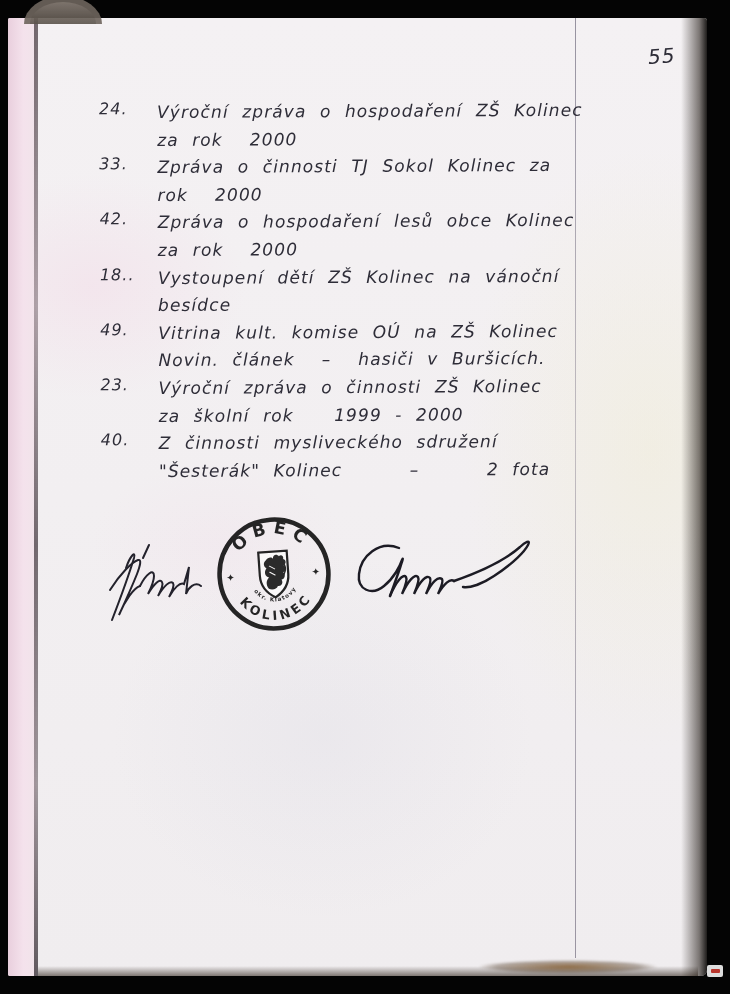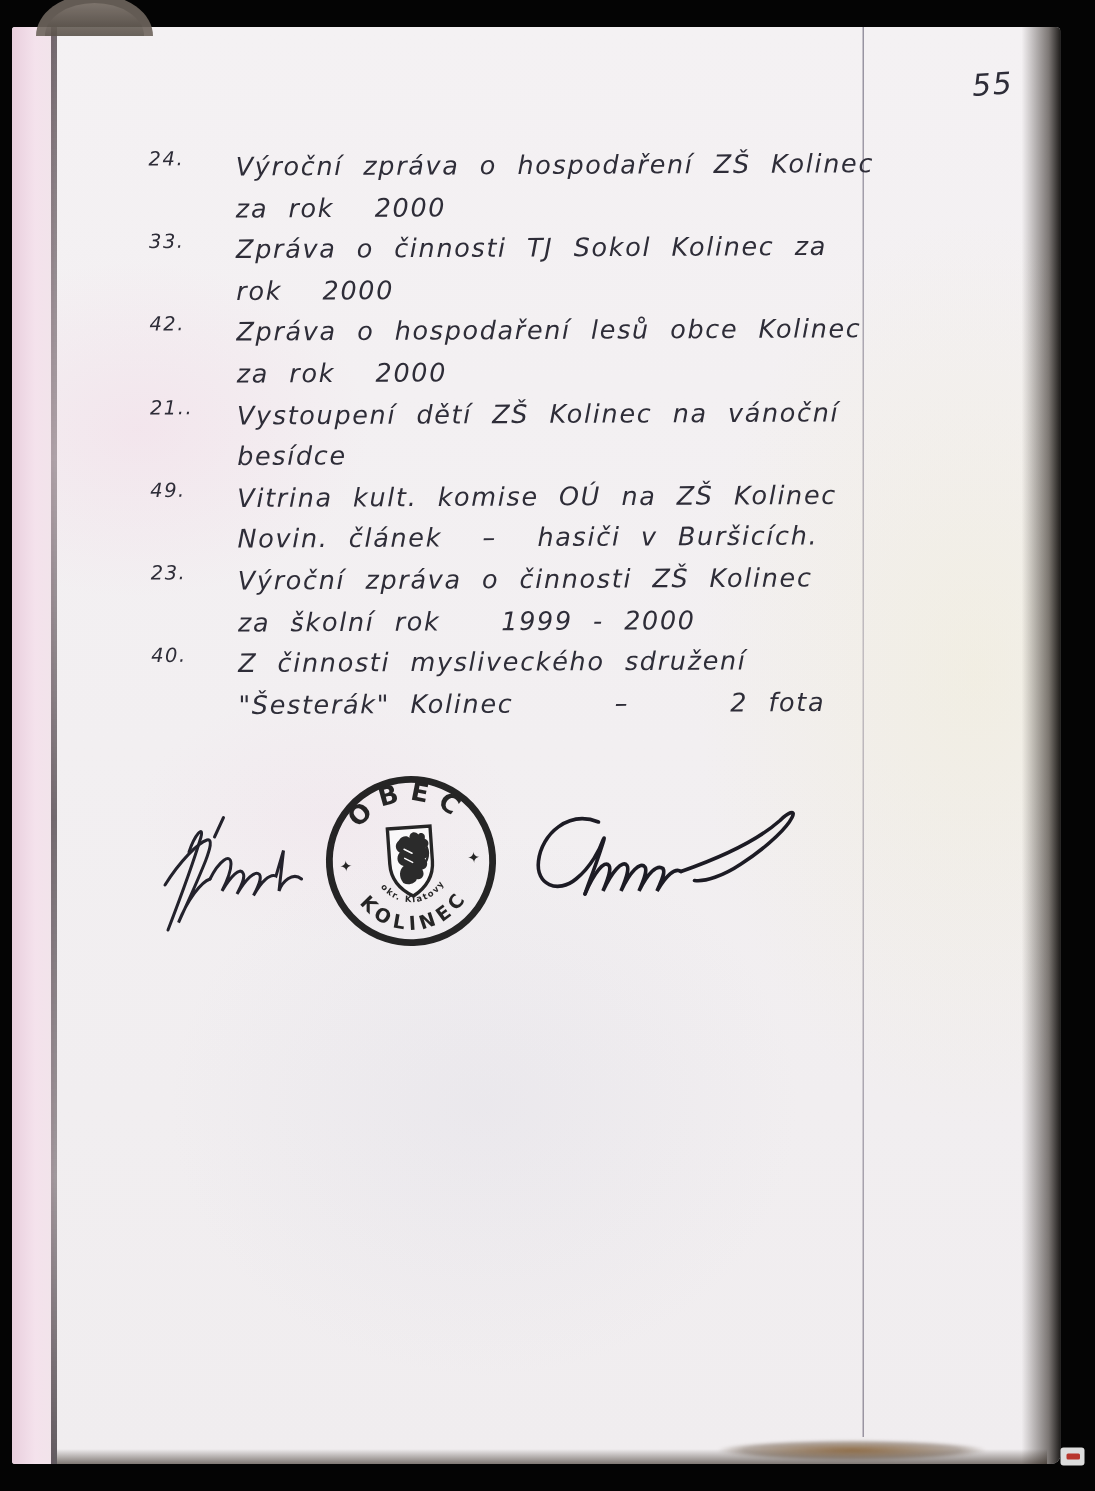--- a/index.html
+++ b/index.html
@@ -31,21 +31,21 @@
         background:linear-gradient(#8a8078,#5a524a);opacity:.9;}
   #bottom-glow{position:absolute;left:430px;top:958px;width:230px;height:22px;
         background:radial-gradient(ellipse 120px 9px at 60% 40%, rgba(120,78,30,.8), rgba(60,38,16,.35) 60%, transparent 75%);
         filter:blur(1px);}
   
   .hand{font-family:"DejaVu Sans",sans-serif;font-style:italic;color:#2e2d38;}
   #page-number{position:absolute;left:640px;top:26px;font-size:20px;letter-spacing:1px;
         transform:rotate(-4deg);}
   #list{position:absolute;left:92px;top:80px;width:500px;transform:rotate(-.3deg);}
   .item{position:relative;padding-left:58px;}
-  .num{position:absolute;left:0;top:0;font-size:13px;letter-spacing:1px;}
+  .num{position:absolute;left:0;top:0;font-size:16px;letter-spacing:1px;}
   .line{font-size:17px;line-height:27.6px;letter-spacing:1.1px;word-spacing:7px;white-space:pre;}
   
   #stamp{position:absolute;left:207px;top:497px;transform:rotate(-4deg);opacity:.93;}
   .sig{position:absolute;}
   #sig-left{left:88px;top:512px;}
   #sig-right{left:336px;top:500px;}
   
   #watermark{position:absolute;left:707px;top:965px;width:16px;height:12px;background:#ddd;
         border-radius:2px;display:flex;align-items:center;justify-content:center;}
   #watermark .bar{width:9px;height:4px;background:#b8352c;border-radius:1px;}
@@ -71,21 +71,21 @@
         <span class="num hand">33.</span>
         <div class="line hand">Zpráva o činnosti TJ Sokol Kolinec za</div>
         <div class="line hand">rok  2000</div>
       </div>
       <div class="item">
         <span class="num hand">42.</span>
         <div class="line hand">Zpráva o hospodaření lesů obce Kolinec</div>
         <div class="line hand">za rok  2000</div>
       </div>
       <div class="item">
-        <span class="num hand">21..</span>
+        <span class="num hand">18..</span>
         <div class="line hand">Vystoupení dětí ZŠ Kolinec na vánoční</div>
         <div class="line hand">besídce</div>
       </div>
       <div class="item">
         <span class="num hand">49.</span>
         <div class="line hand">Vitrina kult. komise OÚ na ZŠ Kolinec</div>
         <div class="line hand">Novin. článek  –  hasiči v Buršicích.</div>
       </div>
       <div class="item">
         <span class="num hand">23.</span>

